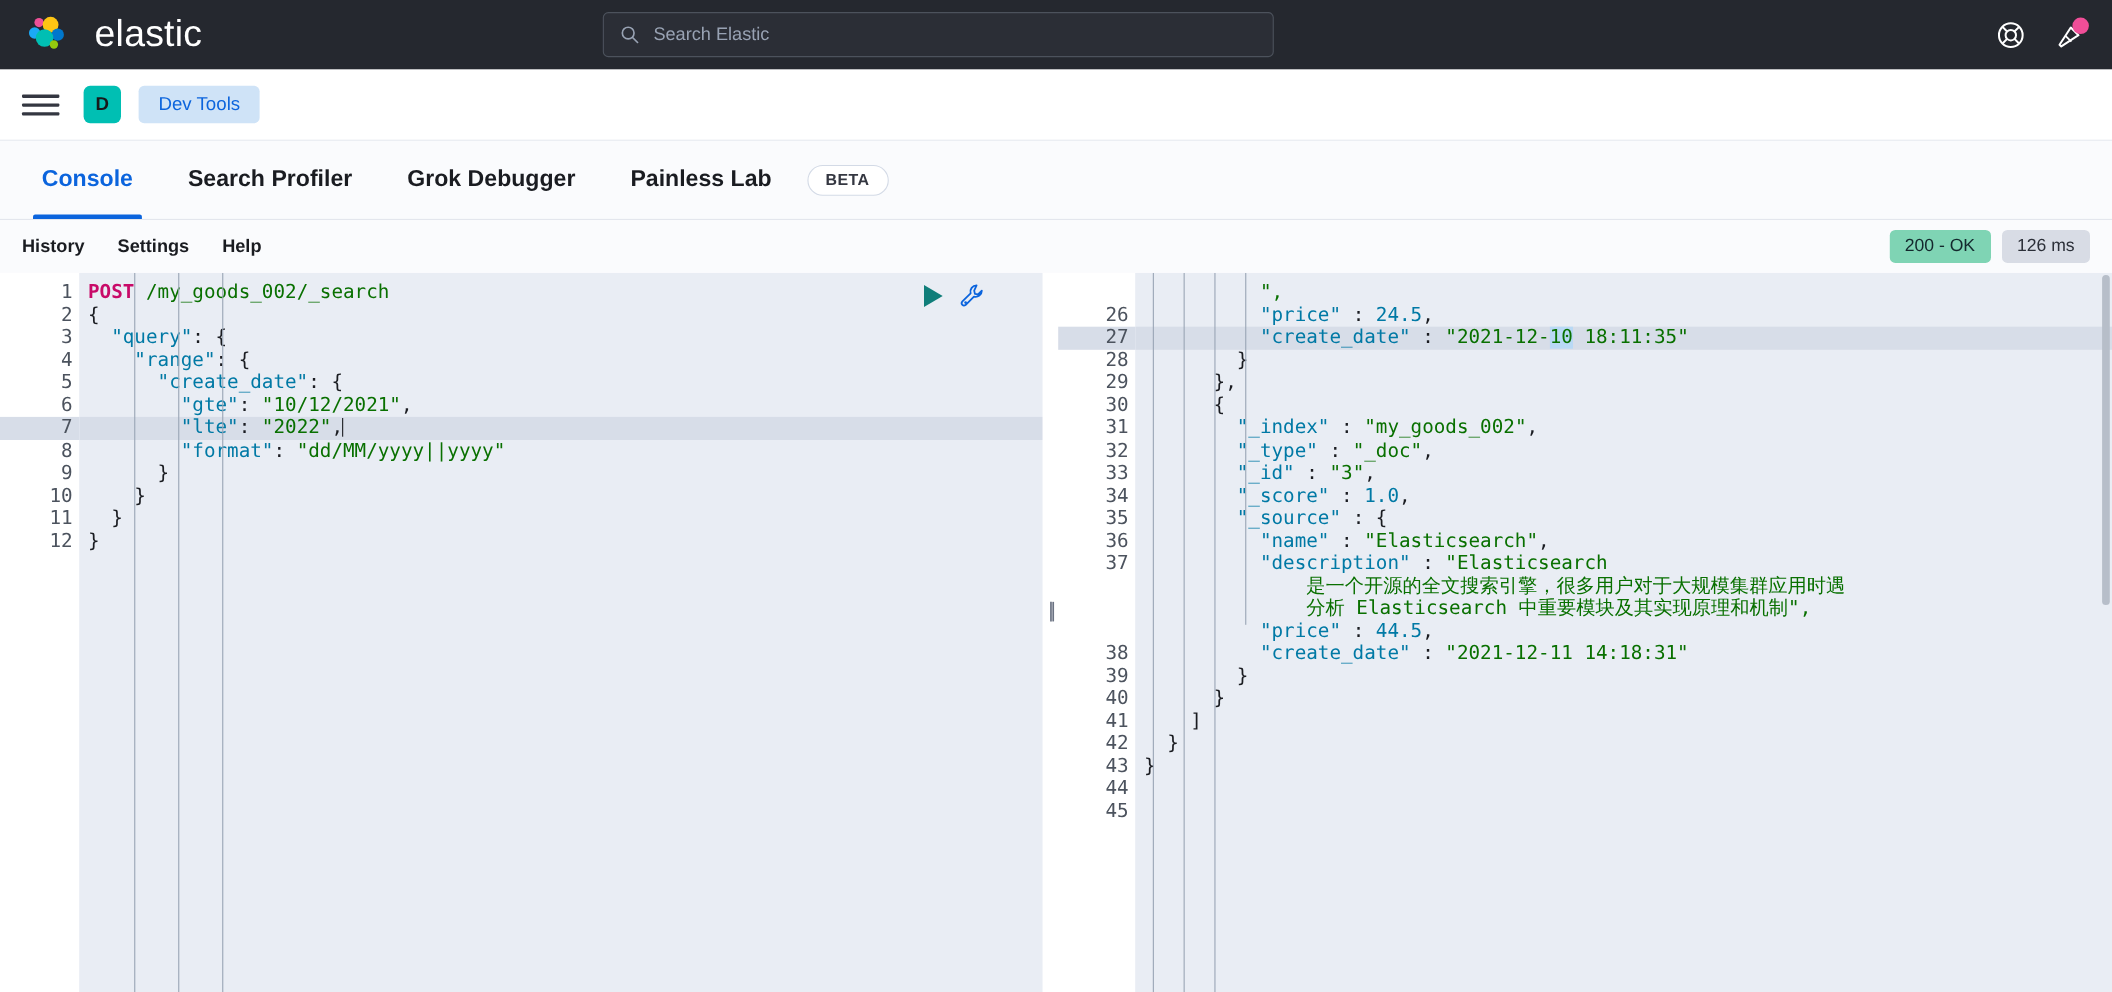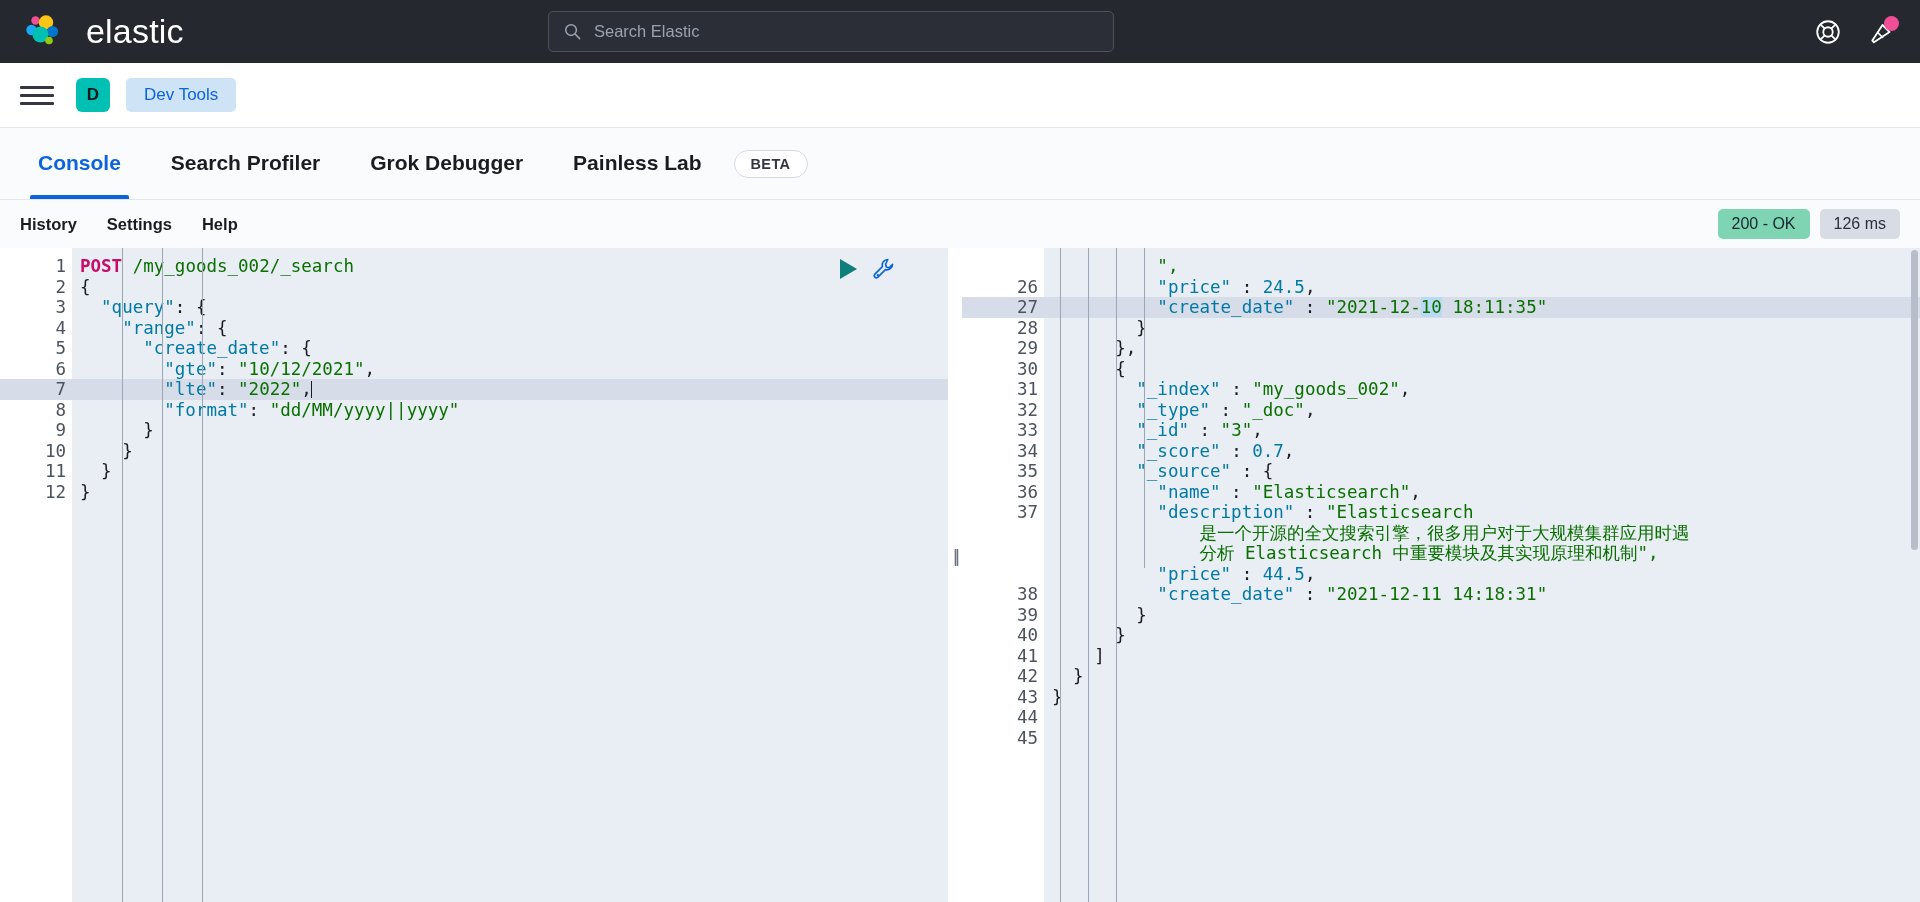--- a/index.html
+++ b/index.html
@@ -24,21 +24,21 @@
   .brand-name {
     color: #ffffff;
     font-size: 34px;
     font-weight: 400;
     letter-spacing: .2px;
   }
   .header-search {
     position: absolute;
     left: 548px;
     top: 11px;
-    width: 566px;
+    width: 610px;
     height: 41px;
     background: #2b2e36;
     border: 1px solid #4c525c;
     border-radius: 5px;
     display: flex;
     align-items: center;
     gap: 12px;
     padding: 0 14px;
   }
   .header-search .ph {
@@ -197,21 +197,21 @@
   }
   .gutter {
     background: #ffffff;
     width: 72px;
     flex: none;
     padding-top: 8px;
     text-align: right;
     color: #4c535e;
     user-select: none;
   }
-  .pane-right .gutter { width: 96px; }
+  .pane-right .gutter { width: 84px; }
 
   .gline {
     height: 20.5px;
     padding-right: 6px;
     position: relative;
     white-space: nowrap;
   }
   .gline .fold {
     position: absolute;
     right: -12px;
@@ -484,21 +484,21 @@
         <div class="vscroll"></div>
       <div class="cline"><span class="p">          </span><span class="s">",</span></div>
           <div class="cline"><span class="p">          </span><span class="k">"price"</span><span class="p"> : </span><span class="n">24.5</span><span class="p">,</span></div>
           <div class="cline hl"><span class="p">          </span><span class="k">"create_date"</span><span class="p"> : </span><span class="s">"2021-12-</span><span class="s sel">10</span><span class="s"> 18:11:35"</span></div>
           <div class="cline"><span class="p">        }</span></div>
           <div class="cline"><span class="p">      },</span></div>
           <div class="cline"><span class="p">      {</span></div>
           <div class="cline"><span class="p">        </span><span class="k">"_index"</span><span class="p"> : </span><span class="s">"my_goods_002"</span><span class="p">,</span></div>
           <div class="cline"><span class="p">        </span><span class="k">"_type"</span><span class="p"> : </span><span class="s">"_doc"</span><span class="p">,</span></div>
           <div class="cline"><span class="p">        </span><span class="k">"_id"</span><span class="p"> : </span><span class="s">"3"</span><span class="p">,</span></div>
-          <div class="cline"><span class="p">        </span><span class="k">"_score"</span><span class="p"> : </span><span class="n">0.7</span><span class="p">,</span></div>
+          <div class="cline"><span class="p">        </span><span class="k">"_score"</span><span class="p"> : </span><span class="n">1.0</span><span class="p">,</span></div>
           <div class="cline"><span class="p">        </span><span class="k">"_source"</span><span class="p"> : {</span></div>
           <div class="cline"><span class="p">          </span><span class="k">"name"</span><span class="p"> : </span><span class="s">"Elasticsearch"</span><span class="p">,</span></div>
           <div class="cline"><span class="p">          </span><span class="k">"description"</span><span class="p"> : </span><span class="s">"Elasticsearch</span></div>
           <div class="cline wrapline"><span class="s">              是一个开源的全文搜索引擎，很多用户对于大规模集群应用时遇</span></div>
           <div class="cline wrapline"><span class="s">              分析 Elasticsearch 中重要模块及其实现原理和机制",</span></div>
           <div class="cline"><span class="p">          </span><span class="k">"price"</span><span class="p"> : </span><span class="n">44.5</span><span class="p">,</span></div>
           <div class="cline"><span class="p">          </span><span class="k">"create_date"</span><span class="p"> : </span><span class="s">"2021-12-11 14:18:31"</span></div>
           <div class="cline"><span class="p">        }</span></div>
           <div class="cline"><span class="p">      }</span></div>
           <div class="cline"><span class="p">    ]</span></div>

